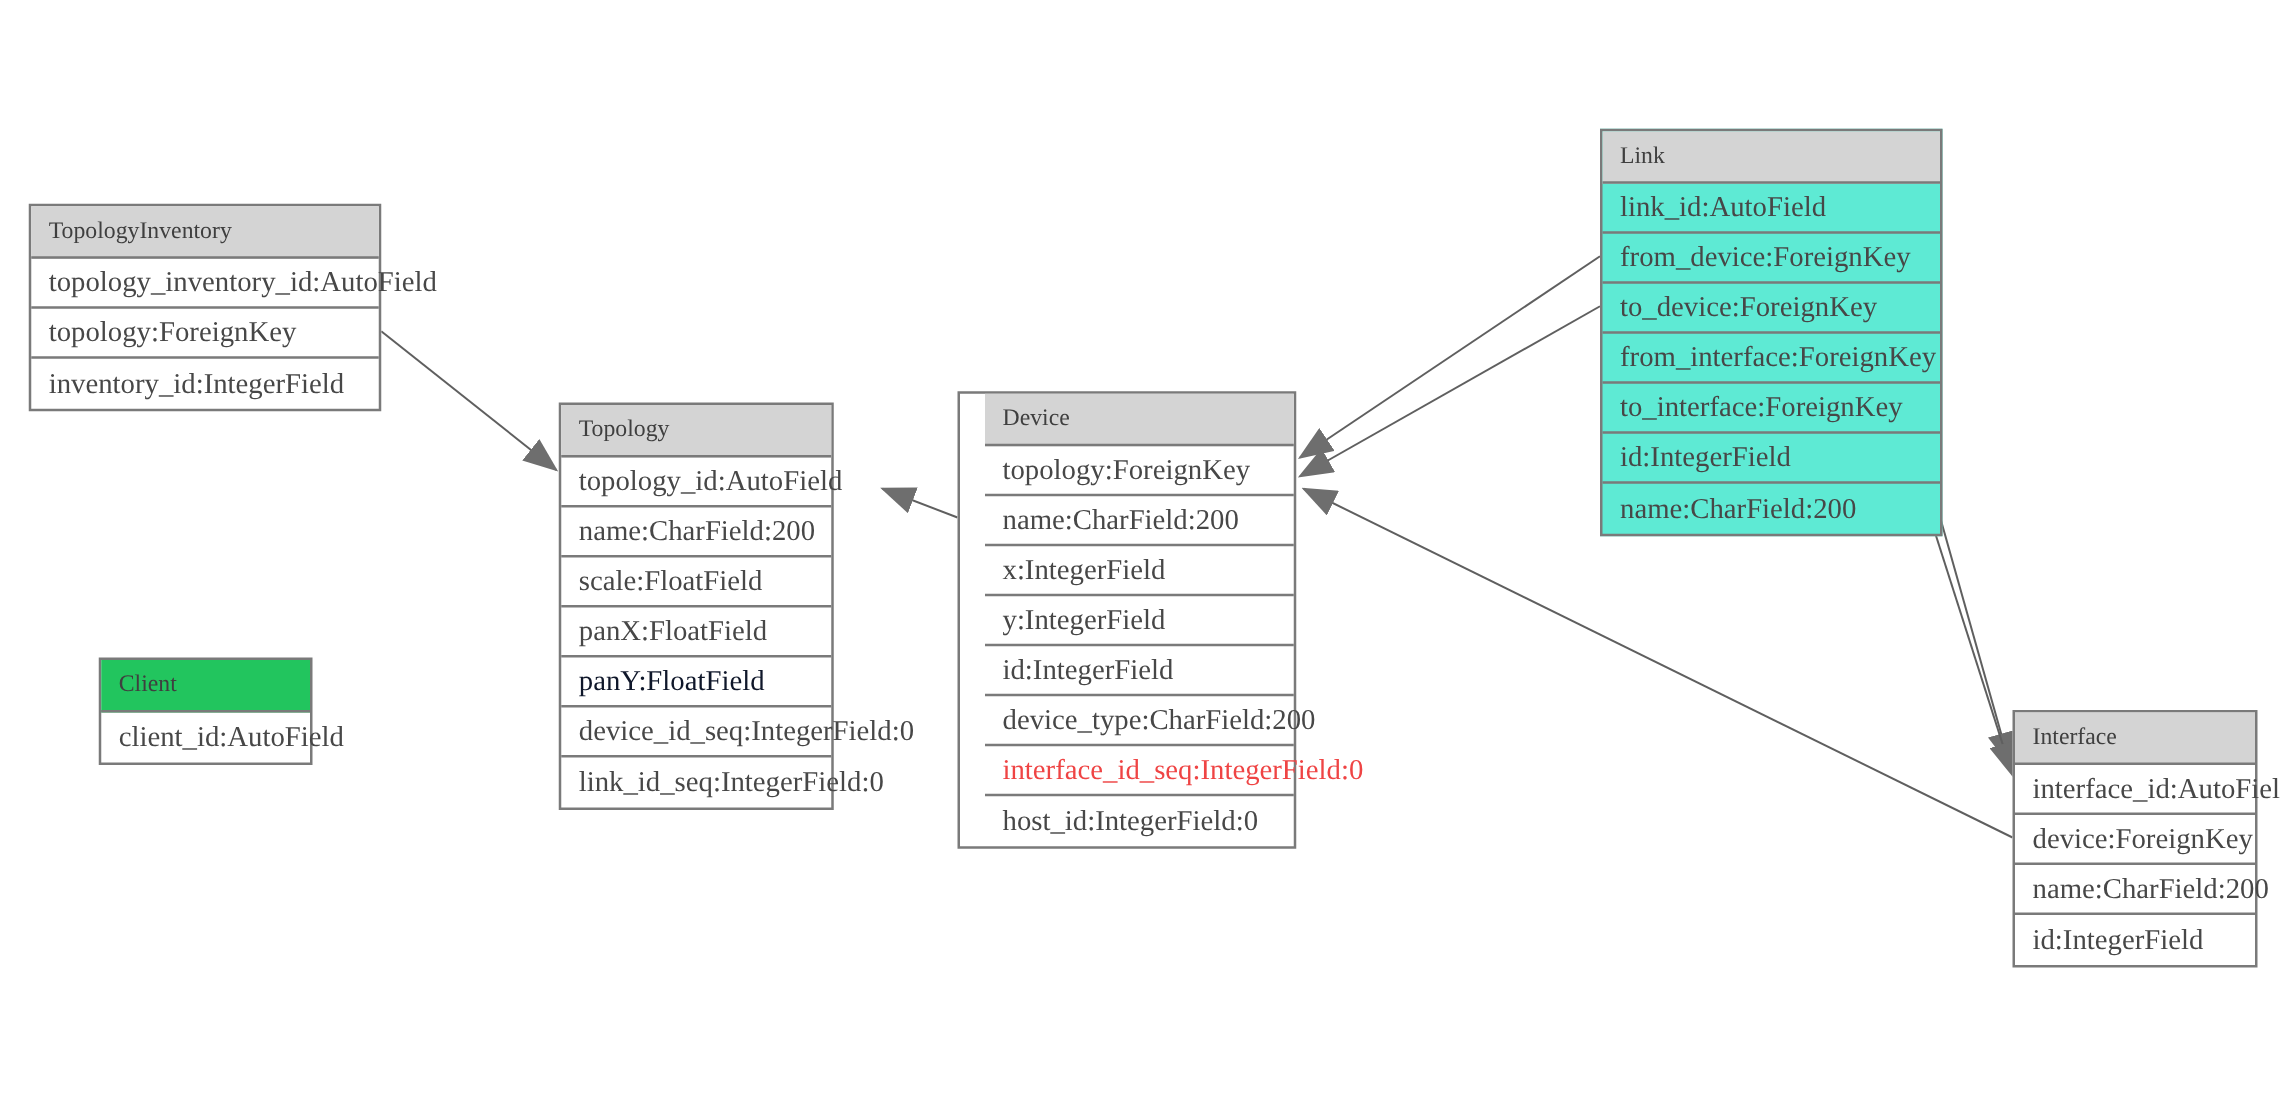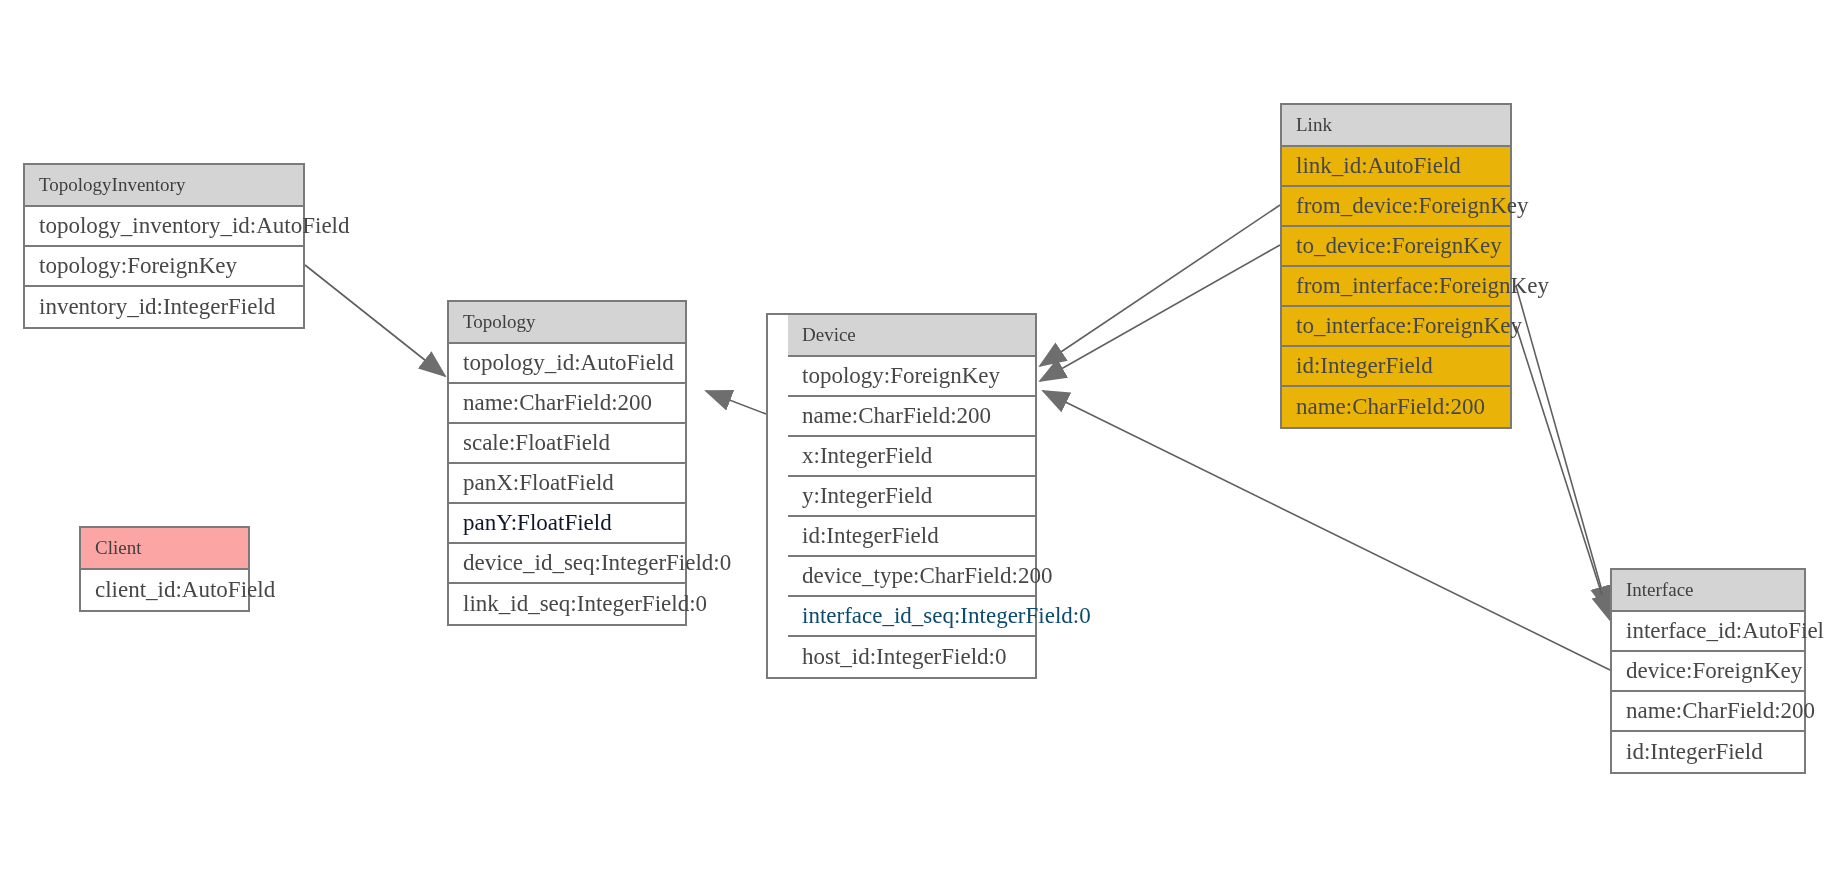--- a/index.html
+++ b/index.html
@@ -74,46 +74,46 @@
       <line x1="1516" y1="326" x2="1610" y2="620" stroke="#5f5f5f" stroke-width="1.6" marker-end="url(#arrowhead)"></line>
       <line x1="1610" y1="670" x2="1043" y2="391" stroke="#5f5f5f" stroke-width="1.6" marker-end="url(#arrowhead)"></line>
     </svg>
   <div id="entities">
       <div class="entity" style="left: 23px; top: 163px; width: 282px; border-color: rgb(122, 122, 122); background: rgb(255, 255, 255);">
         <div class="entity-header" style="background: rgb(212, 212, 212); border-color: rgb(122, 122, 122);">TopologyInventory</div>
         <div class="entity-row" style="border-color: rgb(122, 122, 122); color: rgb(71, 71, 71);">topology_inventory_id:AutoField</div>
         <div class="entity-row" style="border-color: rgb(122, 122, 122); color: rgb(71, 71, 71);">topology:ForeignKey</div>
         <div class="entity-row" style="border-color: rgb(122, 122, 122); color: rgb(71, 71, 71);">inventory_id:IntegerField</div>
       </div>
-      <div class="entity" style="left: 447px; top: 300px; width: 240px; border-color: rgb(122, 122, 122); background: rgb(255, 255, 255);">
+      <div class="entity" style="left: 447px; top: 322px; width: 220px; border-color: rgb(122, 122, 122); background: rgb(255, 255, 255);">
         <div class="entity-header" style="background: rgb(212, 212, 212); border-color: rgb(122, 122, 122);">Topology</div>
         <div class="entity-row" style="border-color: rgb(122, 122, 122); color: rgb(71, 71, 71);">topology_id:AutoField</div>
         <div class="entity-row" style="border-color: rgb(122, 122, 122); color: rgb(71, 71, 71);">name:CharField:200</div>
         <div class="entity-row" style="border-color: rgb(122, 122, 122); color: rgb(71, 71, 71);">scale:FloatField</div>
         <div class="entity-row" style="border-color: rgb(122, 122, 122); color: rgb(71, 71, 71);">panX:FloatField</div>
         <div class="entity-row" style="border-color: rgb(122, 122, 122); color: #0f172a;">panY:FloatField</div>
         <div class="entity-row" style="border-color: rgb(122, 122, 122); color: rgb(71, 71, 71);">device_id_seq:IntegerField:0</div>
         <div class="entity-row" style="border-color: rgb(122, 122, 122); color: rgb(71, 71, 71);">link_id_seq:IntegerField:0</div>
       </div>
       <div class="entity" style="left: 79px; top: 526px; width: 171px; border-color: rgb(122, 122, 122); background: rgb(255, 255, 255);">
-        <div class="entity-header" style="background: #fca5a5; border-color: rgb(122, 122, 122);">Client</div>
+        <div class="entity-header" style="background: #22c55e; border-color: rgb(122, 122, 122);">Client</div>
         <div class="entity-row" style="border-color: rgb(122, 122, 122); color: rgb(71, 71, 71);">client_id:AutoField</div>
       </div>
       <div class="entity" style="left: 766px; top: 313px; width: 271px; border-color: rgb(122, 122, 122); background: rgb(255, 255, 255); padding-left: 20px;">
         <div class="entity-header" style="background: rgb(212, 212, 212); border-color: rgb(122, 122, 122);">Device</div>
         <div class="entity-row" style="border-color: rgb(122, 122, 122); color: rgb(71, 71, 71);">topology:ForeignKey</div>
         <div class="entity-row" style="border-color: rgb(122, 122, 122); color: rgb(71, 71, 71);">name:CharField:200</div>
         <div class="entity-row" style="border-color: rgb(122, 122, 122); color: rgb(71, 71, 71);">x:IntegerField</div>
         <div class="entity-row" style="border-color: rgb(122, 122, 122); color: rgb(71, 71, 71);">y:IntegerField</div>
         <div class="entity-row" style="border-color: rgb(122, 122, 122); color: rgb(71, 71, 71);">id:IntegerField</div>
         <div class="entity-row" style="border-color: rgb(122, 122, 122); color: rgb(71, 71, 71);">device_type:CharField:200</div>
-        <div class="entity-row" style="border-color: rgb(122, 122, 122); color: #0c4a6e;">interface_id_seq:IntegerField:0</div>
+        <div class="entity-row" style="border-color: rgb(122, 122, 122); color: #ef4444;">interface_id_seq:IntegerField:0</div>
         <div class="entity-row" style="border-color: rgb(122, 122, 122); color: rgb(71, 71, 71);">host_id:IntegerField:0</div>
       </div>
-      <div class="entity" style="left: 1280px; top: 103px; width: 232px; border-color: rgb(122, 122, 122); background: #eab308;">
+      <div class="entity" style="left: 1280px; top: 103px; width: 274px; border-color: rgb(122, 122, 122); background: #5eead4;">
         <div class="entity-header" style="background: rgb(212, 212, 212); border-color: rgb(122, 122, 122);">Link</div>
         <div class="entity-row" style="border-color: rgb(122, 122, 122); color: rgb(71, 71, 71);">link_id:AutoField</div>
         <div class="entity-row" style="border-color: rgb(122, 122, 122); color: rgb(71, 71, 71);">from_device:ForeignKey</div>
         <div class="entity-row" style="border-color: rgb(122, 122, 122); color: rgb(71, 71, 71);">to_device:ForeignKey</div>
         <div class="entity-row" style="border-color: rgb(122, 122, 122); color: rgb(71, 71, 71);">from_interface:ForeignKey</div>
         <div class="entity-row" style="border-color: rgb(122, 122, 122); color: rgb(71, 71, 71);">to_interface:ForeignKey</div>
         <div class="entity-row" style="border-color: rgb(122, 122, 122); color: rgb(71, 71, 71);">id:IntegerField</div>
         <div class="entity-row" style="border-color: rgb(122, 122, 122); color: rgb(71, 71, 71);">name:CharField:200</div>
       </div>
       <div class="entity" style="left: 1610px; top: 568px; width: 196px; border-color: rgb(122, 122, 122); background: rgb(255, 255, 255);">

